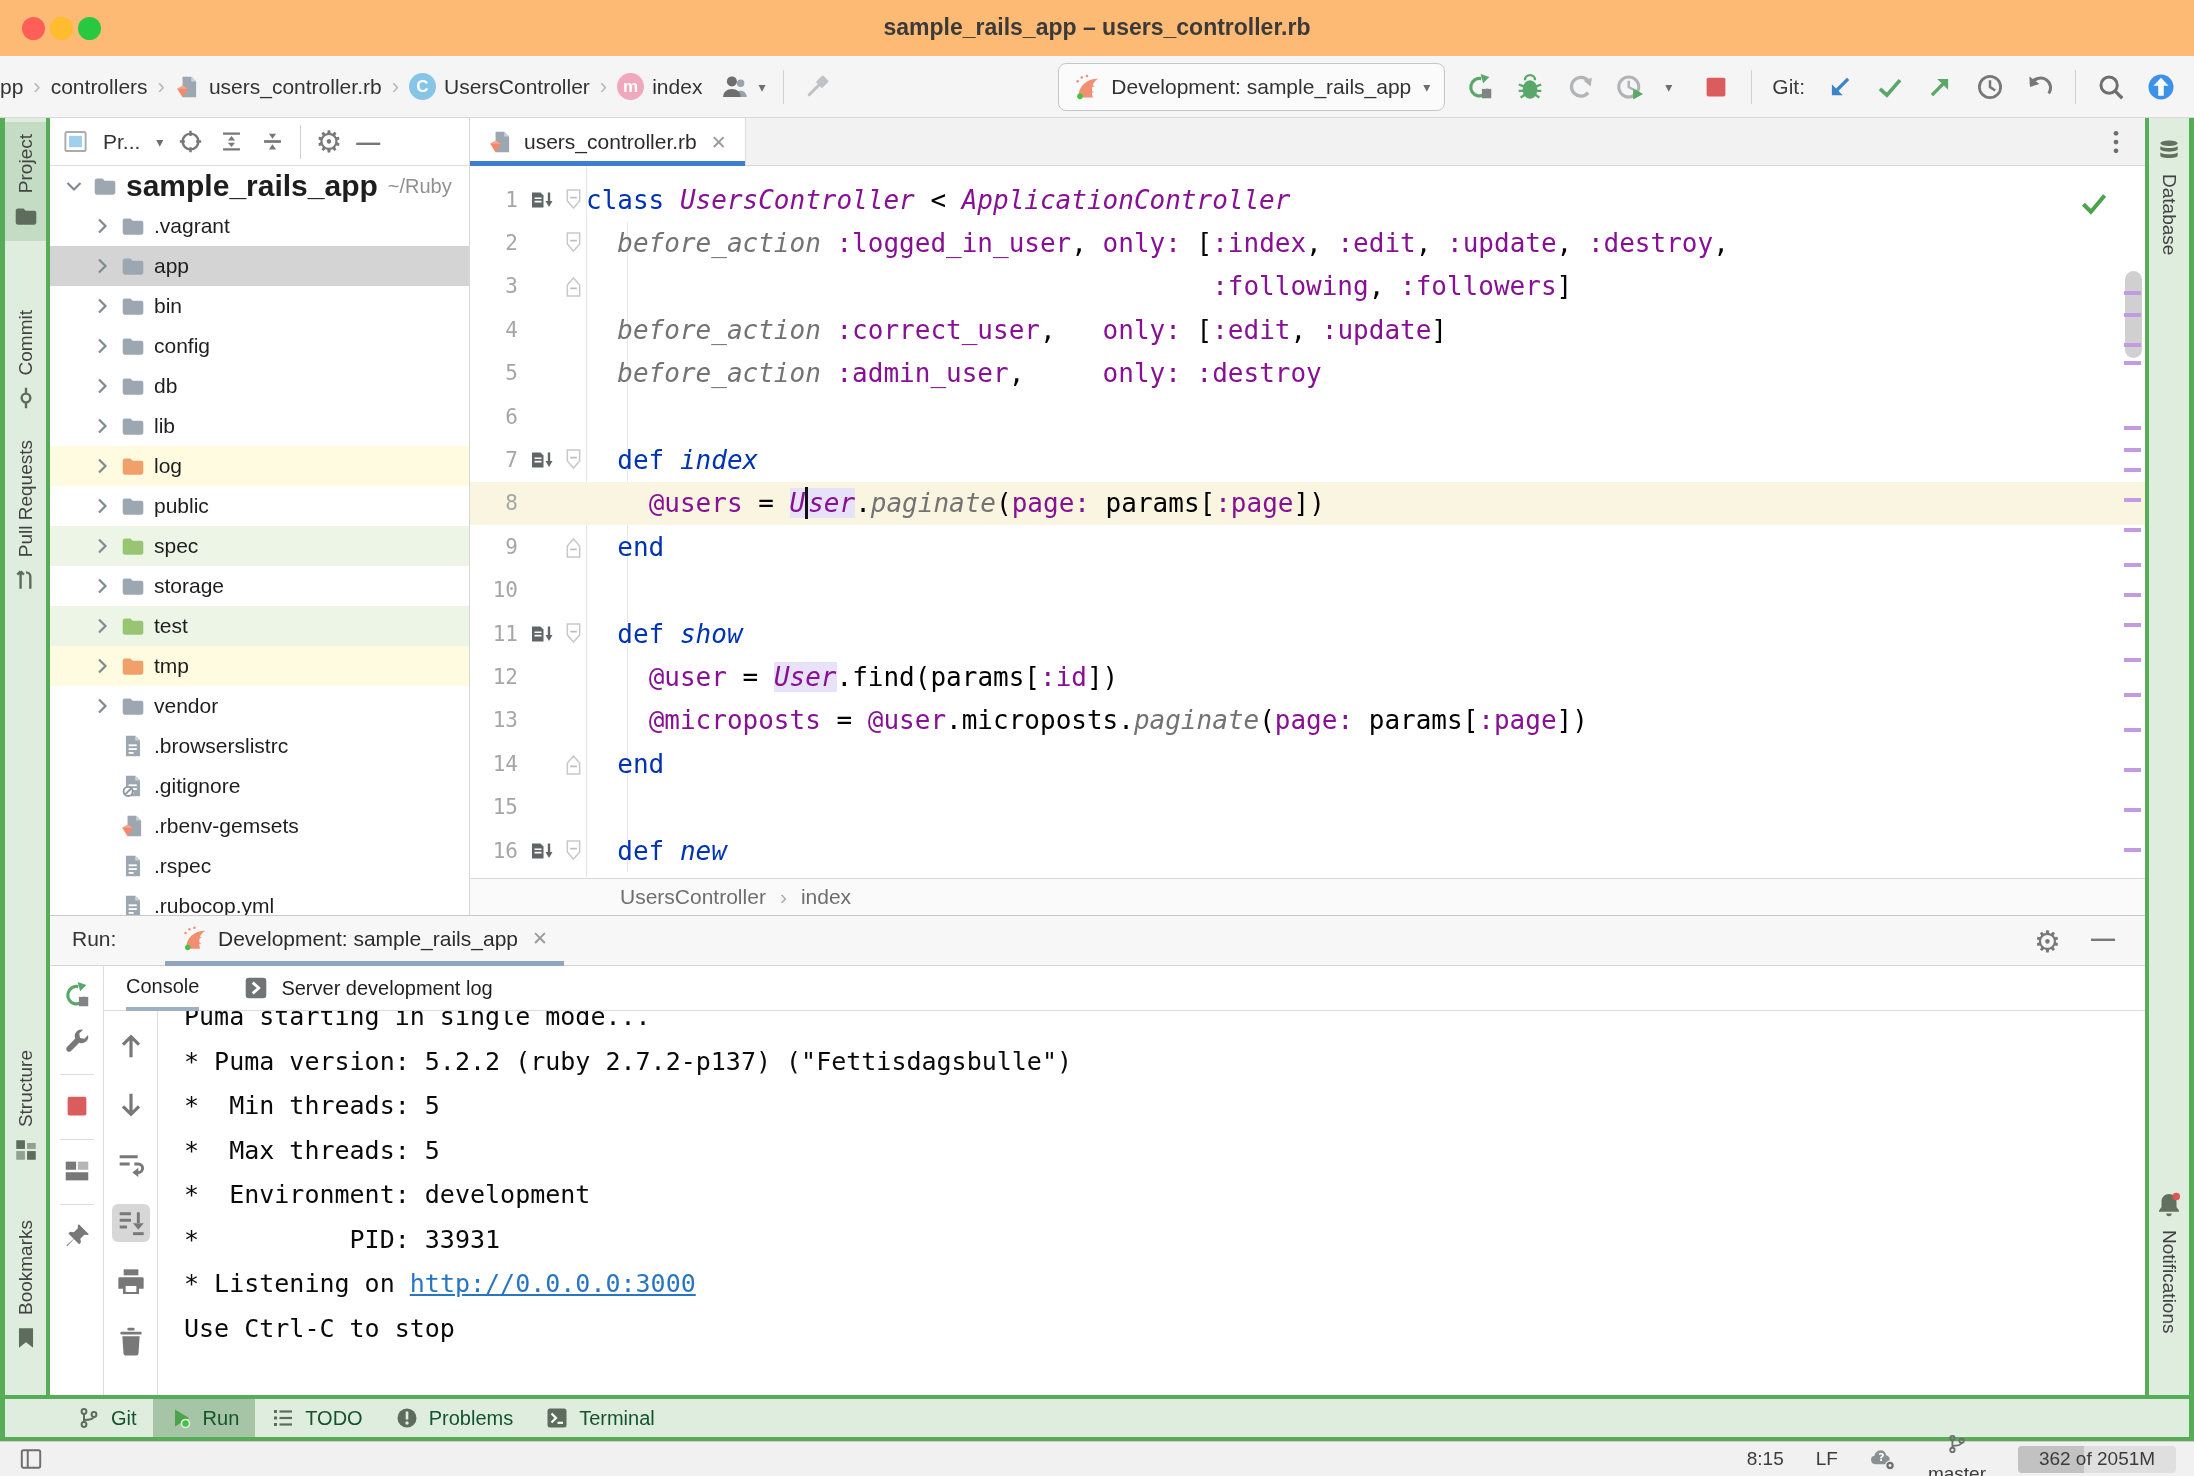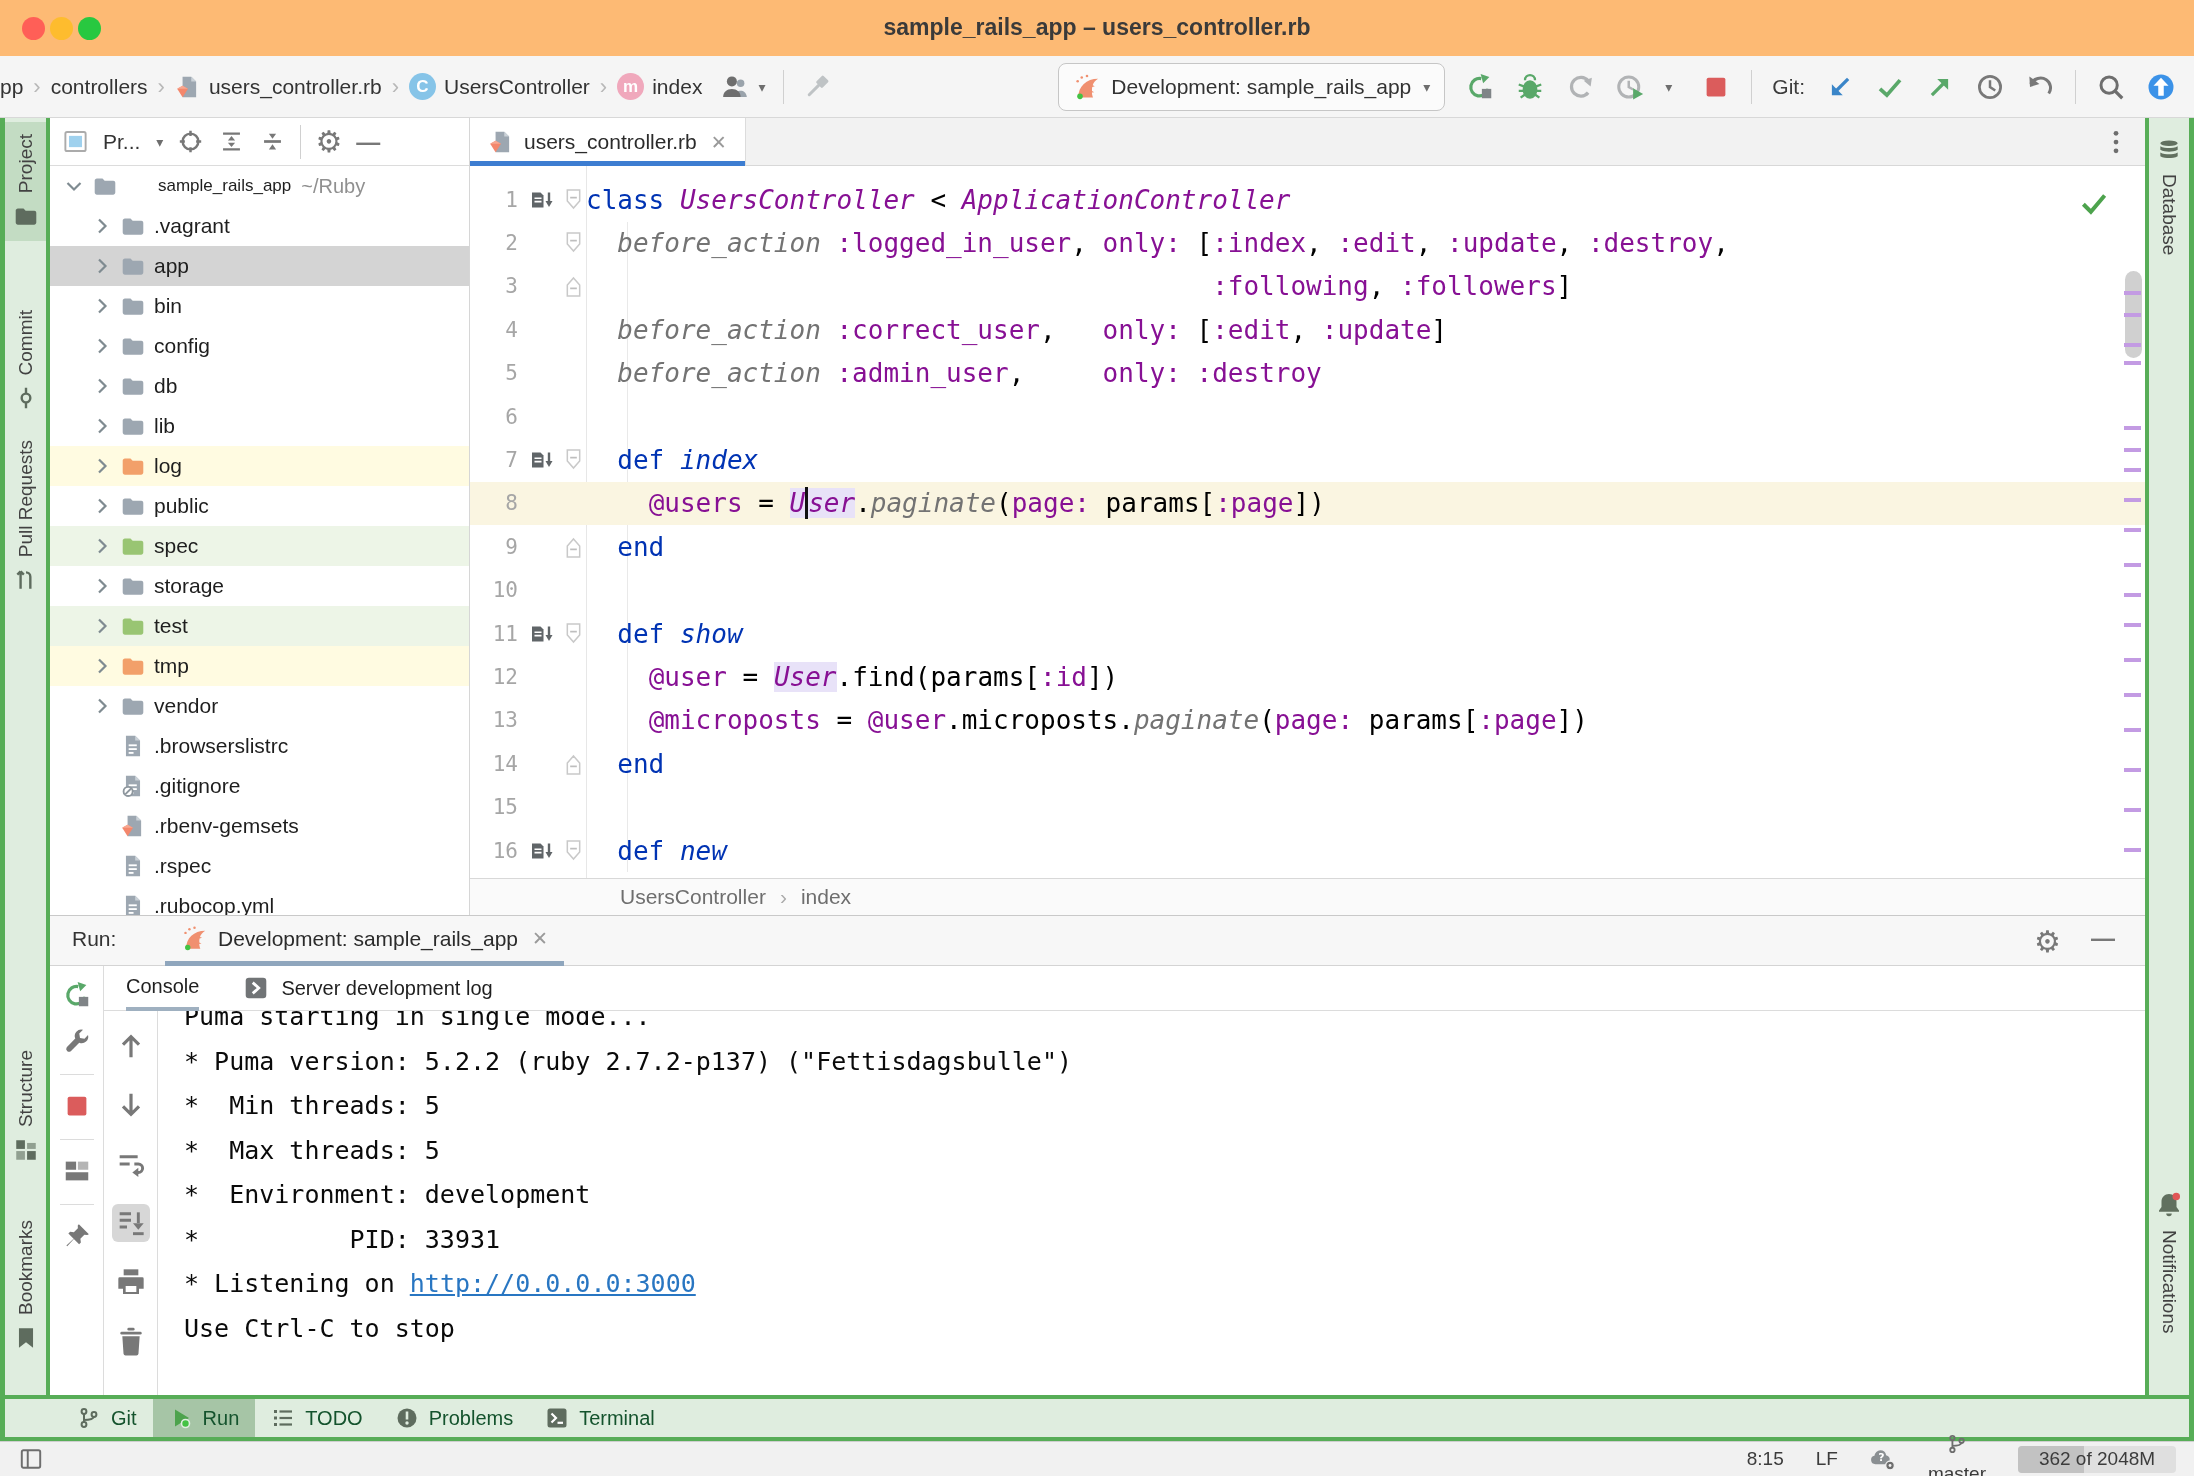--- a/index.html
+++ b/index.html
@@ -338,21 +338,21 @@
       </div>
       <div id="tree">
           <div class="trow">
             <span style="width:12px;flex:0 0 12px;"></span>
             <span class="chev ico"><svg viewBox="0 0 24 24">
                 <path fill="none" stroke="#7F8B91" stroke-width="2.2" d="M5.5 9L12 15.5 18.5 9"></path>
               </svg></span>
             <span class="ficon ico"><svg viewBox="0 0 24 24">
                 <path fill="#9DA7B1" d="M2.5 7c0-1.1.9-2 2-2h5.2l2 2.2h8c1 0 1.8.8 1.8 1.8v9c0 1.1-.9 2-2 2h-15c-1.1 0-2-.9-2-2z"></path>
               </svg></span>
-            <span style="font-weight:400;font-size:17px;margin-left:32px;">sample_rails_app</span>
+            <span style="font-weight:700;font-size:30px;">sample_rails_app</span>
             <span class="troot-hint">~/Ruby</span>
           </div>
           <div class="trow">
             <span style="width:40px;flex:0 0 40px;"></span>
             <span class="chev ico"><svg viewBox="0 0 24 24">
                 <path fill="none" stroke="#7F8B91" stroke-width="2.2" d="M9 5.5L15.5 12 9 18.5"></path>
               </svg></span>
             <span class="ficon ico"><svg viewBox="0 0 24 24">
                 <path fill="#9DA7B1" d="M2.5 7c0-1.1.9-2 2-2h5.2l2 2.2h8c1 0 1.8.8 1.8 1.8v9c0 1.1-.9 2-2 2h-15c-1.1 0-2-.9-2-2z"></path>
               </svg></span>
@@ -937,18 +937,18 @@
         <span class="sb-ico ico" style="width:22px;height:22px;"><svg viewBox="0 0 24 24" fill="none" stroke="#6E6E6E" stroke-width="2">
               <circle cx="7" cy="5.5" r="2.4"></circle>
               <circle cx="7" cy="18.5" r="2.4"></circle>
               <circle cx="17" cy="8.5" r="2.4"></circle>
               <path d="M7 8v8M7 14c5.5 0 9.5-1.5 10-3.5"></path>
             </svg></span>
         <span>master</span>
       </div>
       <div id="sb-mem">
         <div id="sb-mem-fill"></div>
-        <span>362 of 2048M</span>
+        <span>362 of 2051M</span>
       </div>
     </div>
   </div>
 
 </div>
 
 </body></html>

